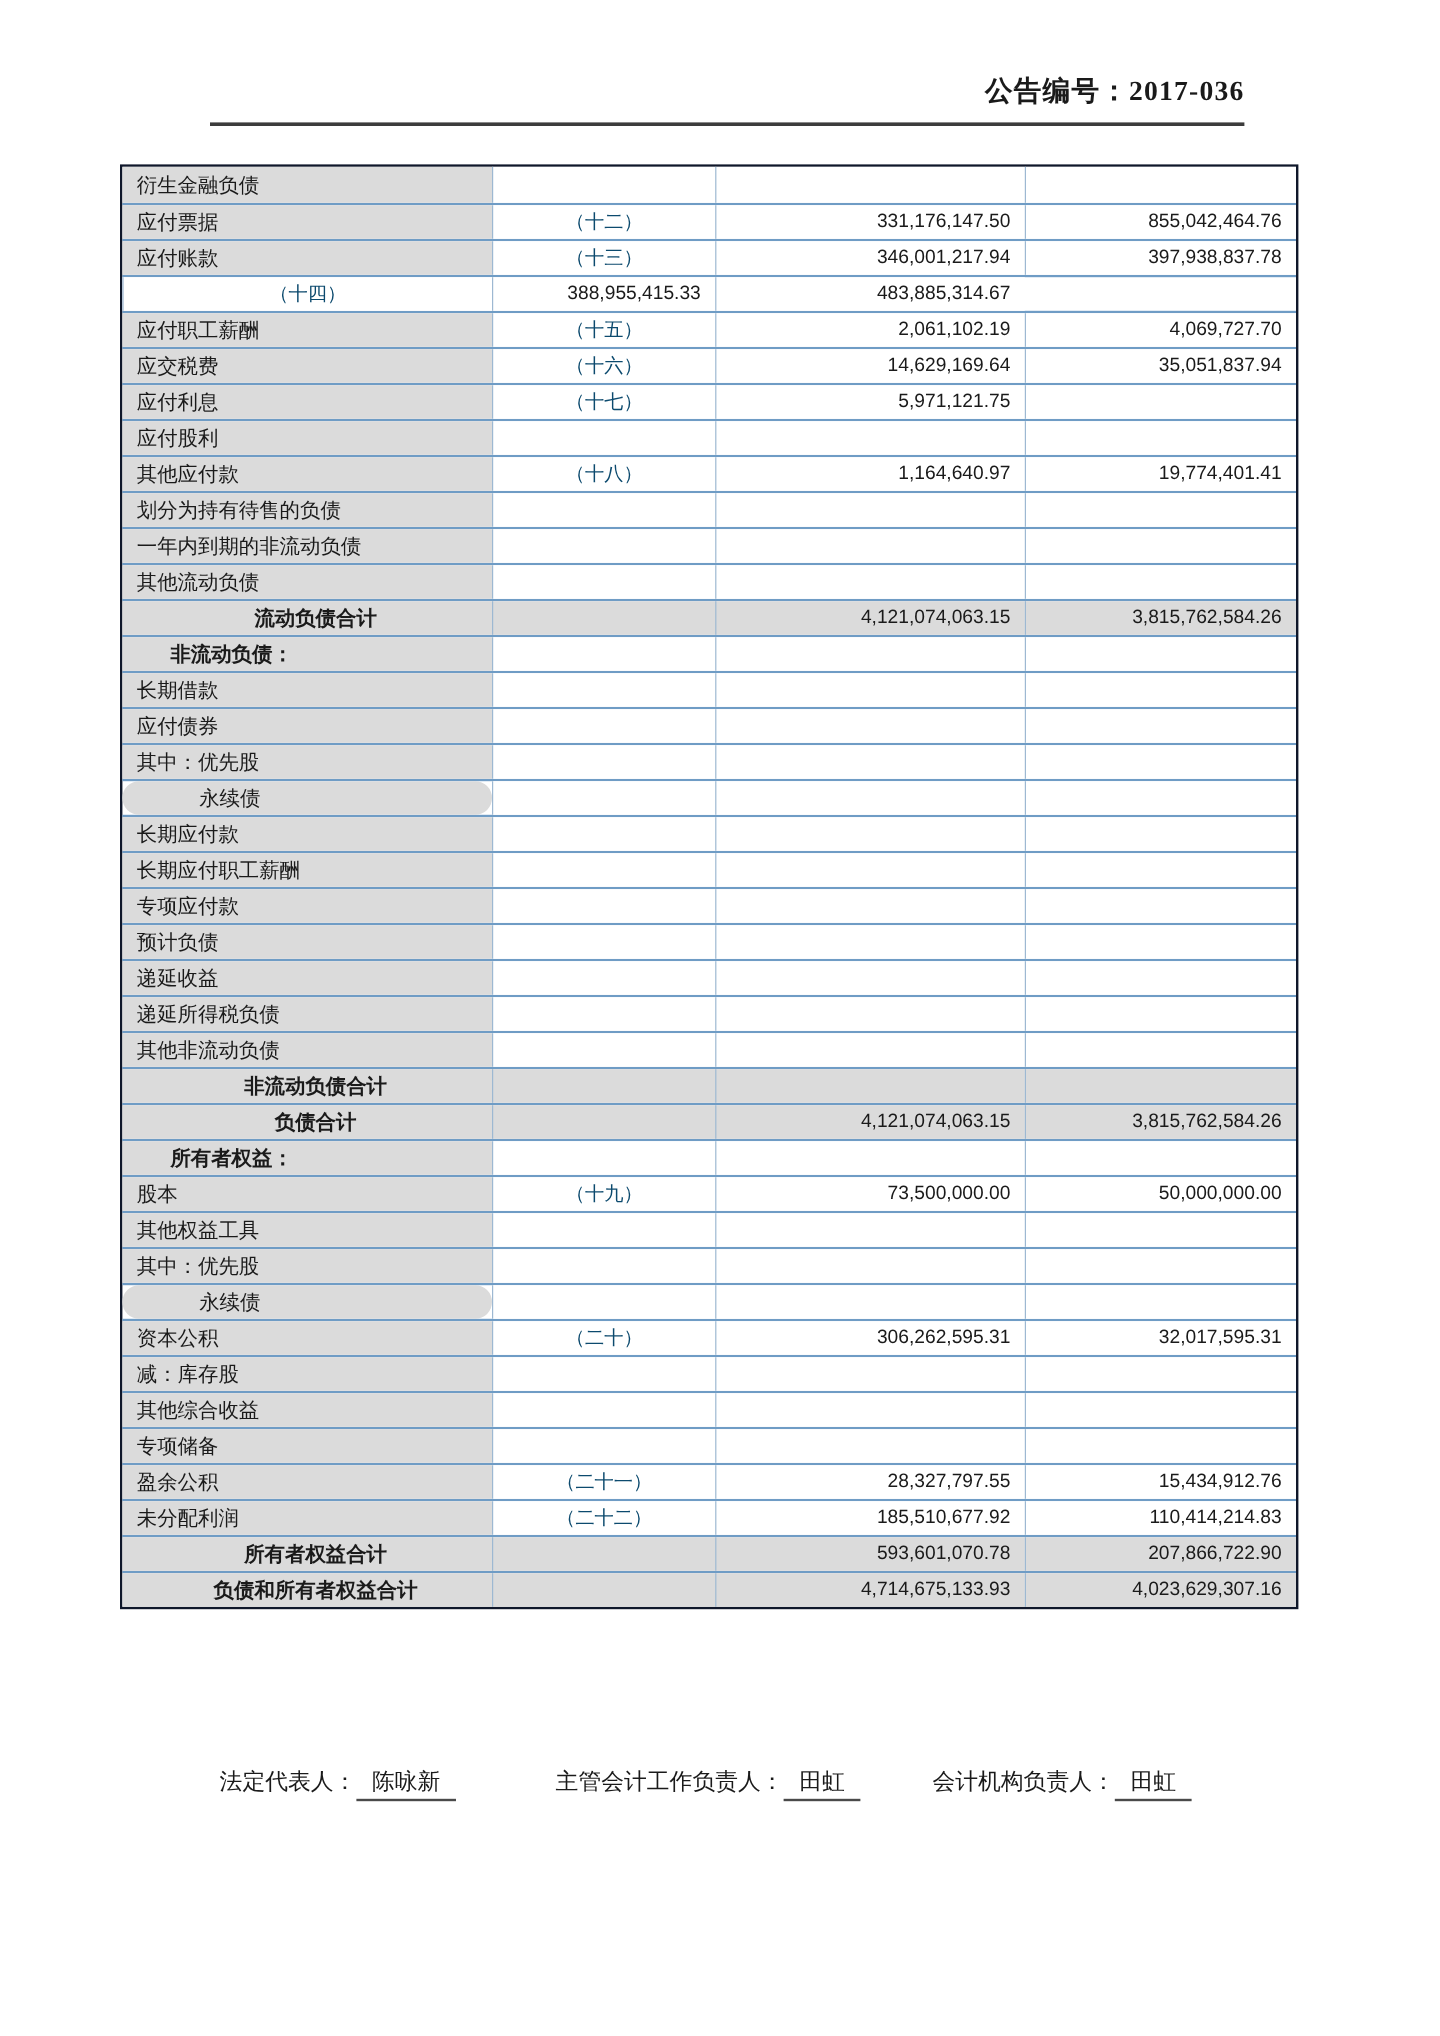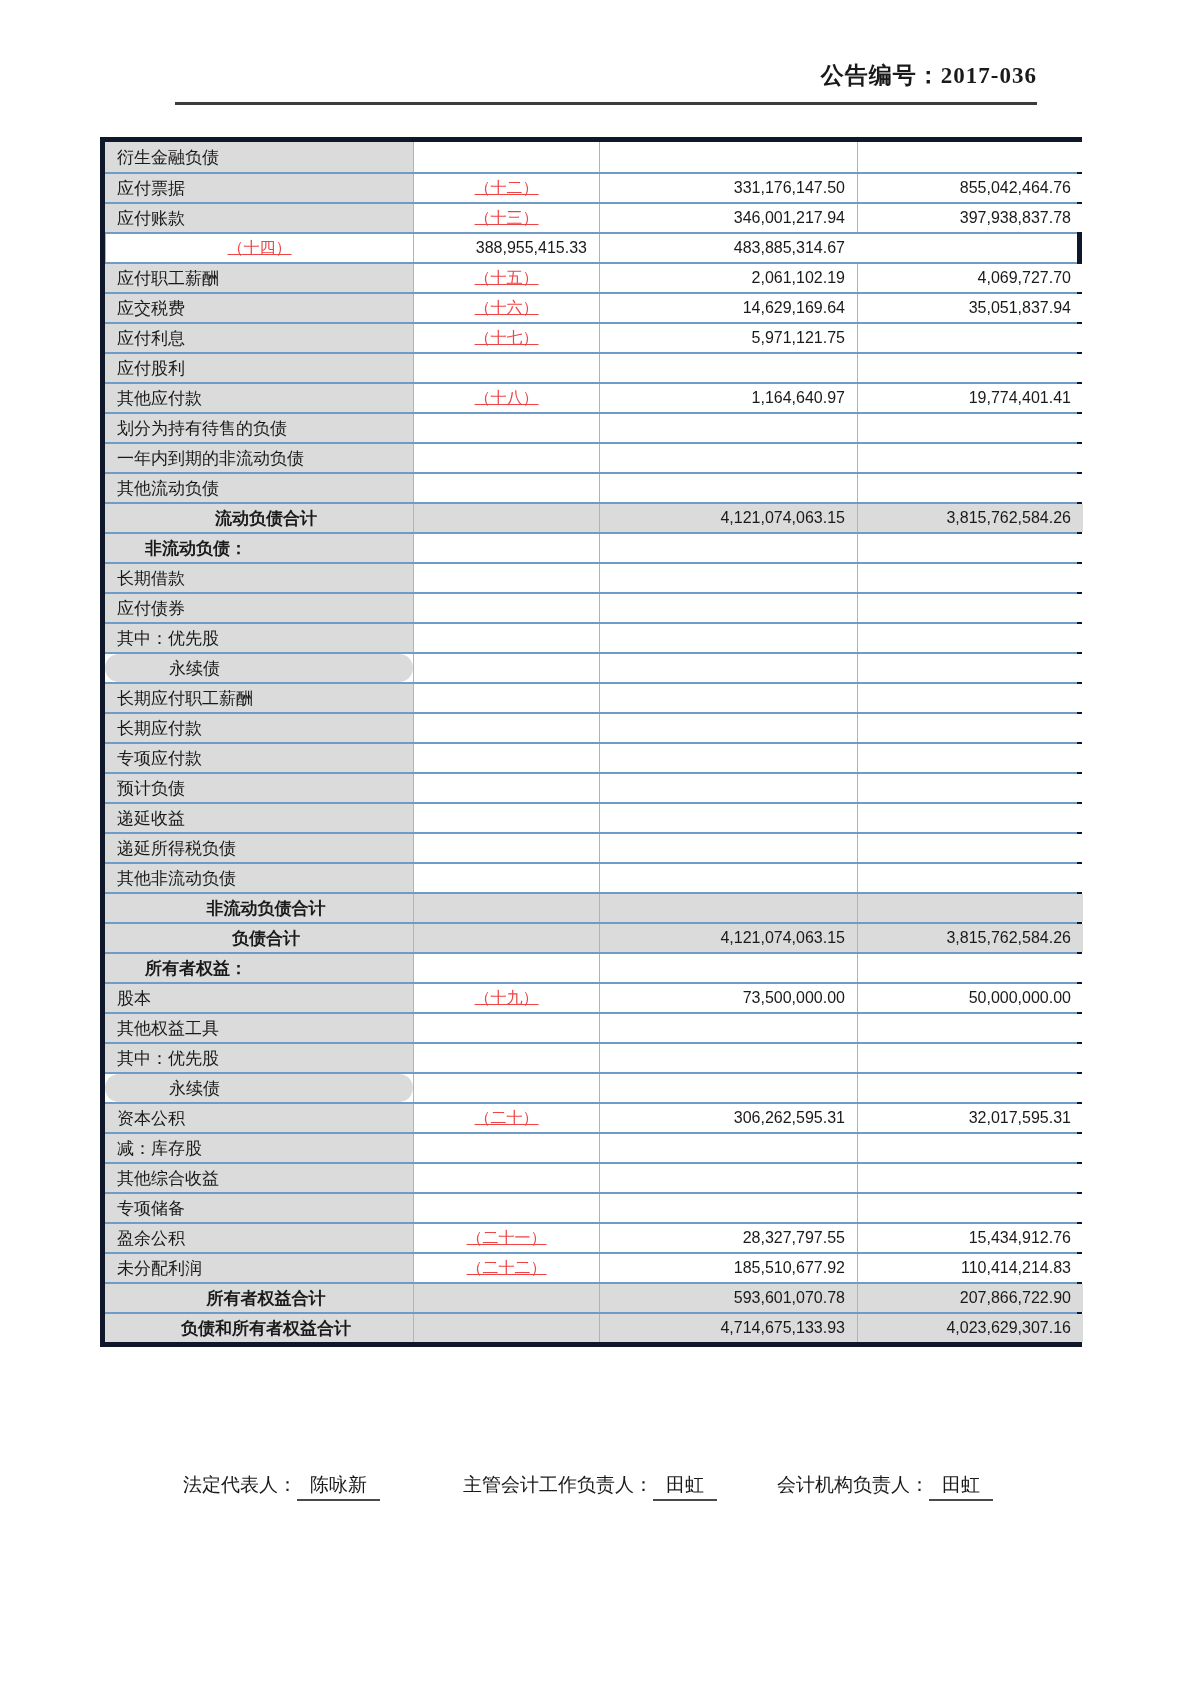--- a/index.html
+++ b/index.html
@@ -19,40 +19,40 @@
     letter-spacing:1px;
     font-family:"Liberation Serif","DejaVu Serif",serif;
   }
   .header-rule{
     position:absolute;top:102px;left:175px;width:862px;height:3px;
     background:#3c3c3c;
   }
   
   .balance-table{
     position:absolute;left:100px;top:137px;width:982px;
-    border:5px solid #0f172a;
+    border:2px solid #0f172a;
     box-sizing:border-box;
   }
   .t-row{
     display:grid;
     grid-template-columns:308px 186px 258px 226px;
     height:30px;
     border-top:2px solid #6f9cc5;
     box-sizing:border-box;
   }
   .t-row:first-child{border-top:none;}
   .t-cell{
     display:flex;align-items:center;
     box-sizing:border-box;
     border-left:1px solid #9db8d2;
     overflow:hidden;white-space:nowrap;
     background:#ffffff;
   }
   .t-cell.c1{border-left:none;background:#dbdbdb;padding-left:12px;font-size:17px;}
-  .t-cell.c2{justify-content:center;font-size:16px;color:#ef4444;text-decoration:underline;}
+  .t-cell.c2{justify-content:center;font-size:16px;color:#0c4a6e;}
   .t-cell.c3,.t-cell.c4{
     justify-content:flex-end;padding-right:12px;
     font-size:16px;
     font-family:"Liberation Sans","DejaVu Sans",sans-serif;
   }
   .t-row.section .c1{font-weight:bold;padding-left:40px;}
   .t-row.total .t-cell{background:#dbdbdb;}
   .t-row.total .c1{font-weight:bold;justify-content:center;padding-left:14px;}
   .t-row.indent .c1{padding-left:64px;border-radius:14px;}
   
@@ -179,27 +179,27 @@
         <div class="t-cell c3"></div>
         <div class="t-cell c4"></div>
       </div>
       <div class="t-row item indent">
         <div class="t-cell c1">永续债</div>
         <div class="t-cell c2"></div>
         <div class="t-cell c3"></div>
         <div class="t-cell c4"></div>
       </div>
       <div class="t-row item">
+        <div class="t-cell c1">长期应付款</div>
+        <div class="t-cell c2"></div>
+        <div class="t-cell c3"></div>
+        <div class="t-cell c4"></div>
+      </div>
+      <div class="t-row item">
         <div class="t-cell c1">长期应付职工薪酬</div>
-        <div class="t-cell c2"></div>
-        <div class="t-cell c3"></div>
-        <div class="t-cell c4"></div>
-      </div>
-      <div class="t-row item">
-        <div class="t-cell c1">长期应付款</div>
         <div class="t-cell c2"></div>
         <div class="t-cell c3"></div>
         <div class="t-cell c4"></div>
       </div>
       <div class="t-row item">
         <div class="t-cell c1">专项应付款</div>
         <div class="t-cell c2"></div>
         <div class="t-cell c3"></div>
         <div class="t-cell c4"></div>
       </div>

